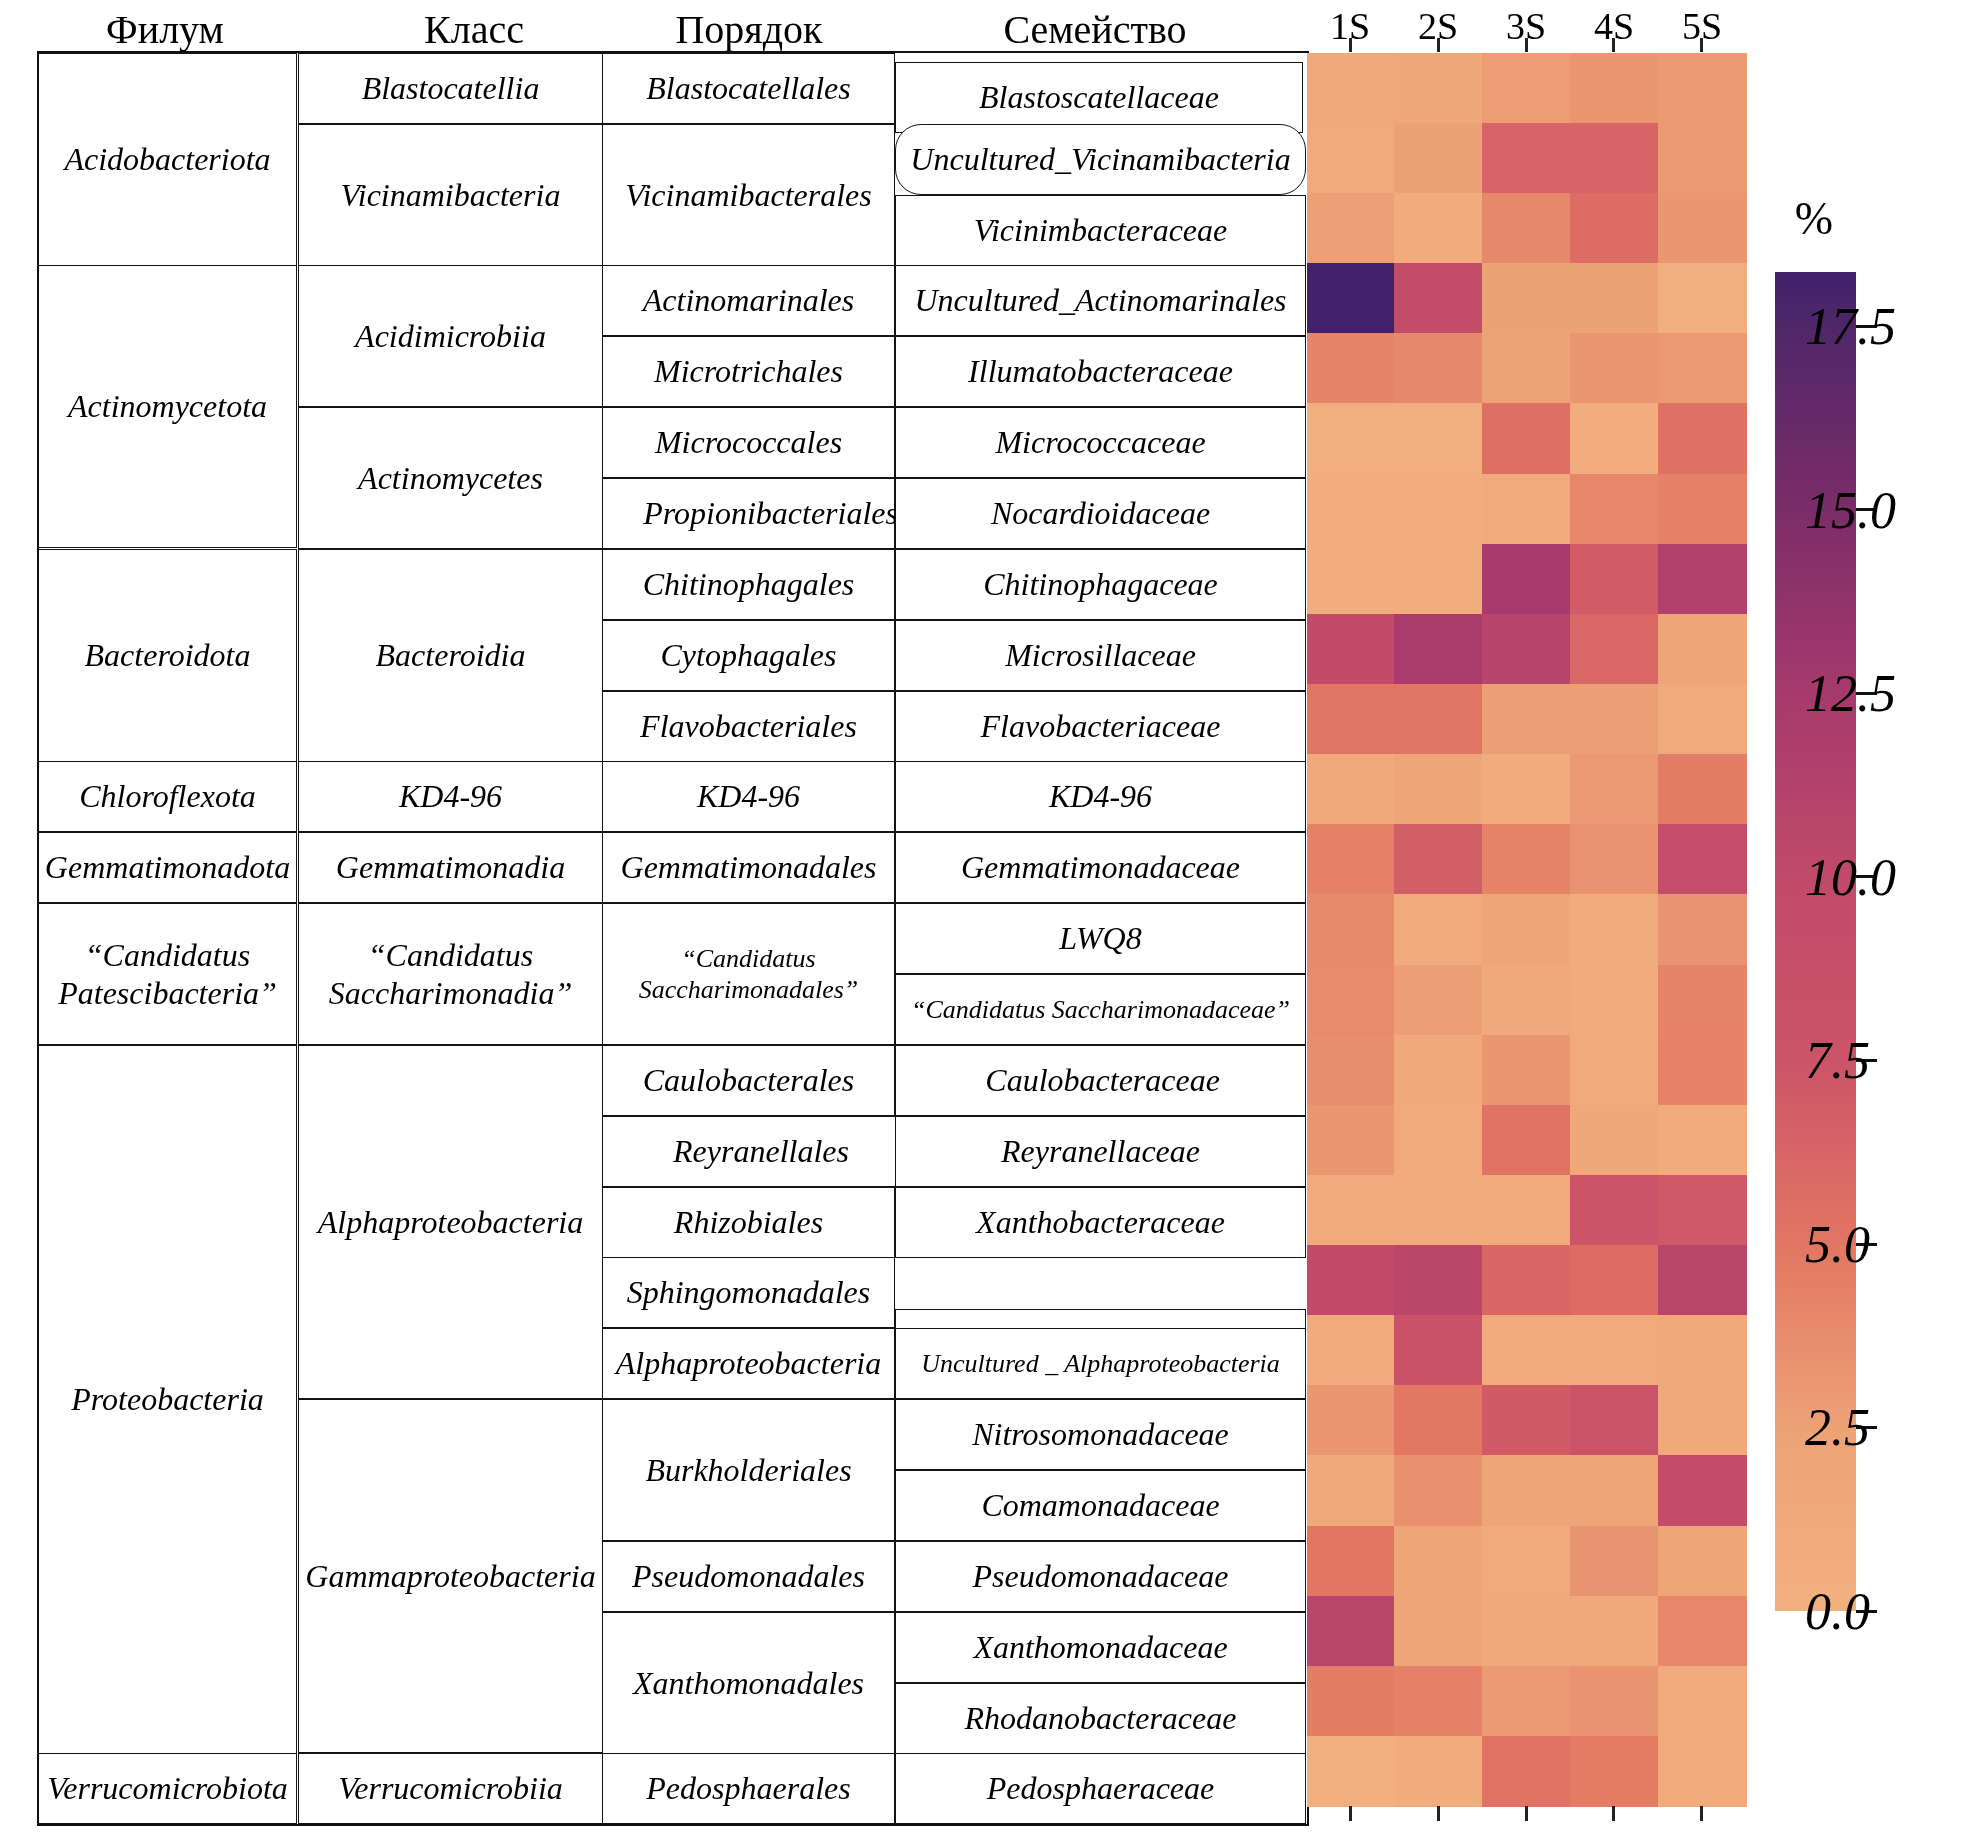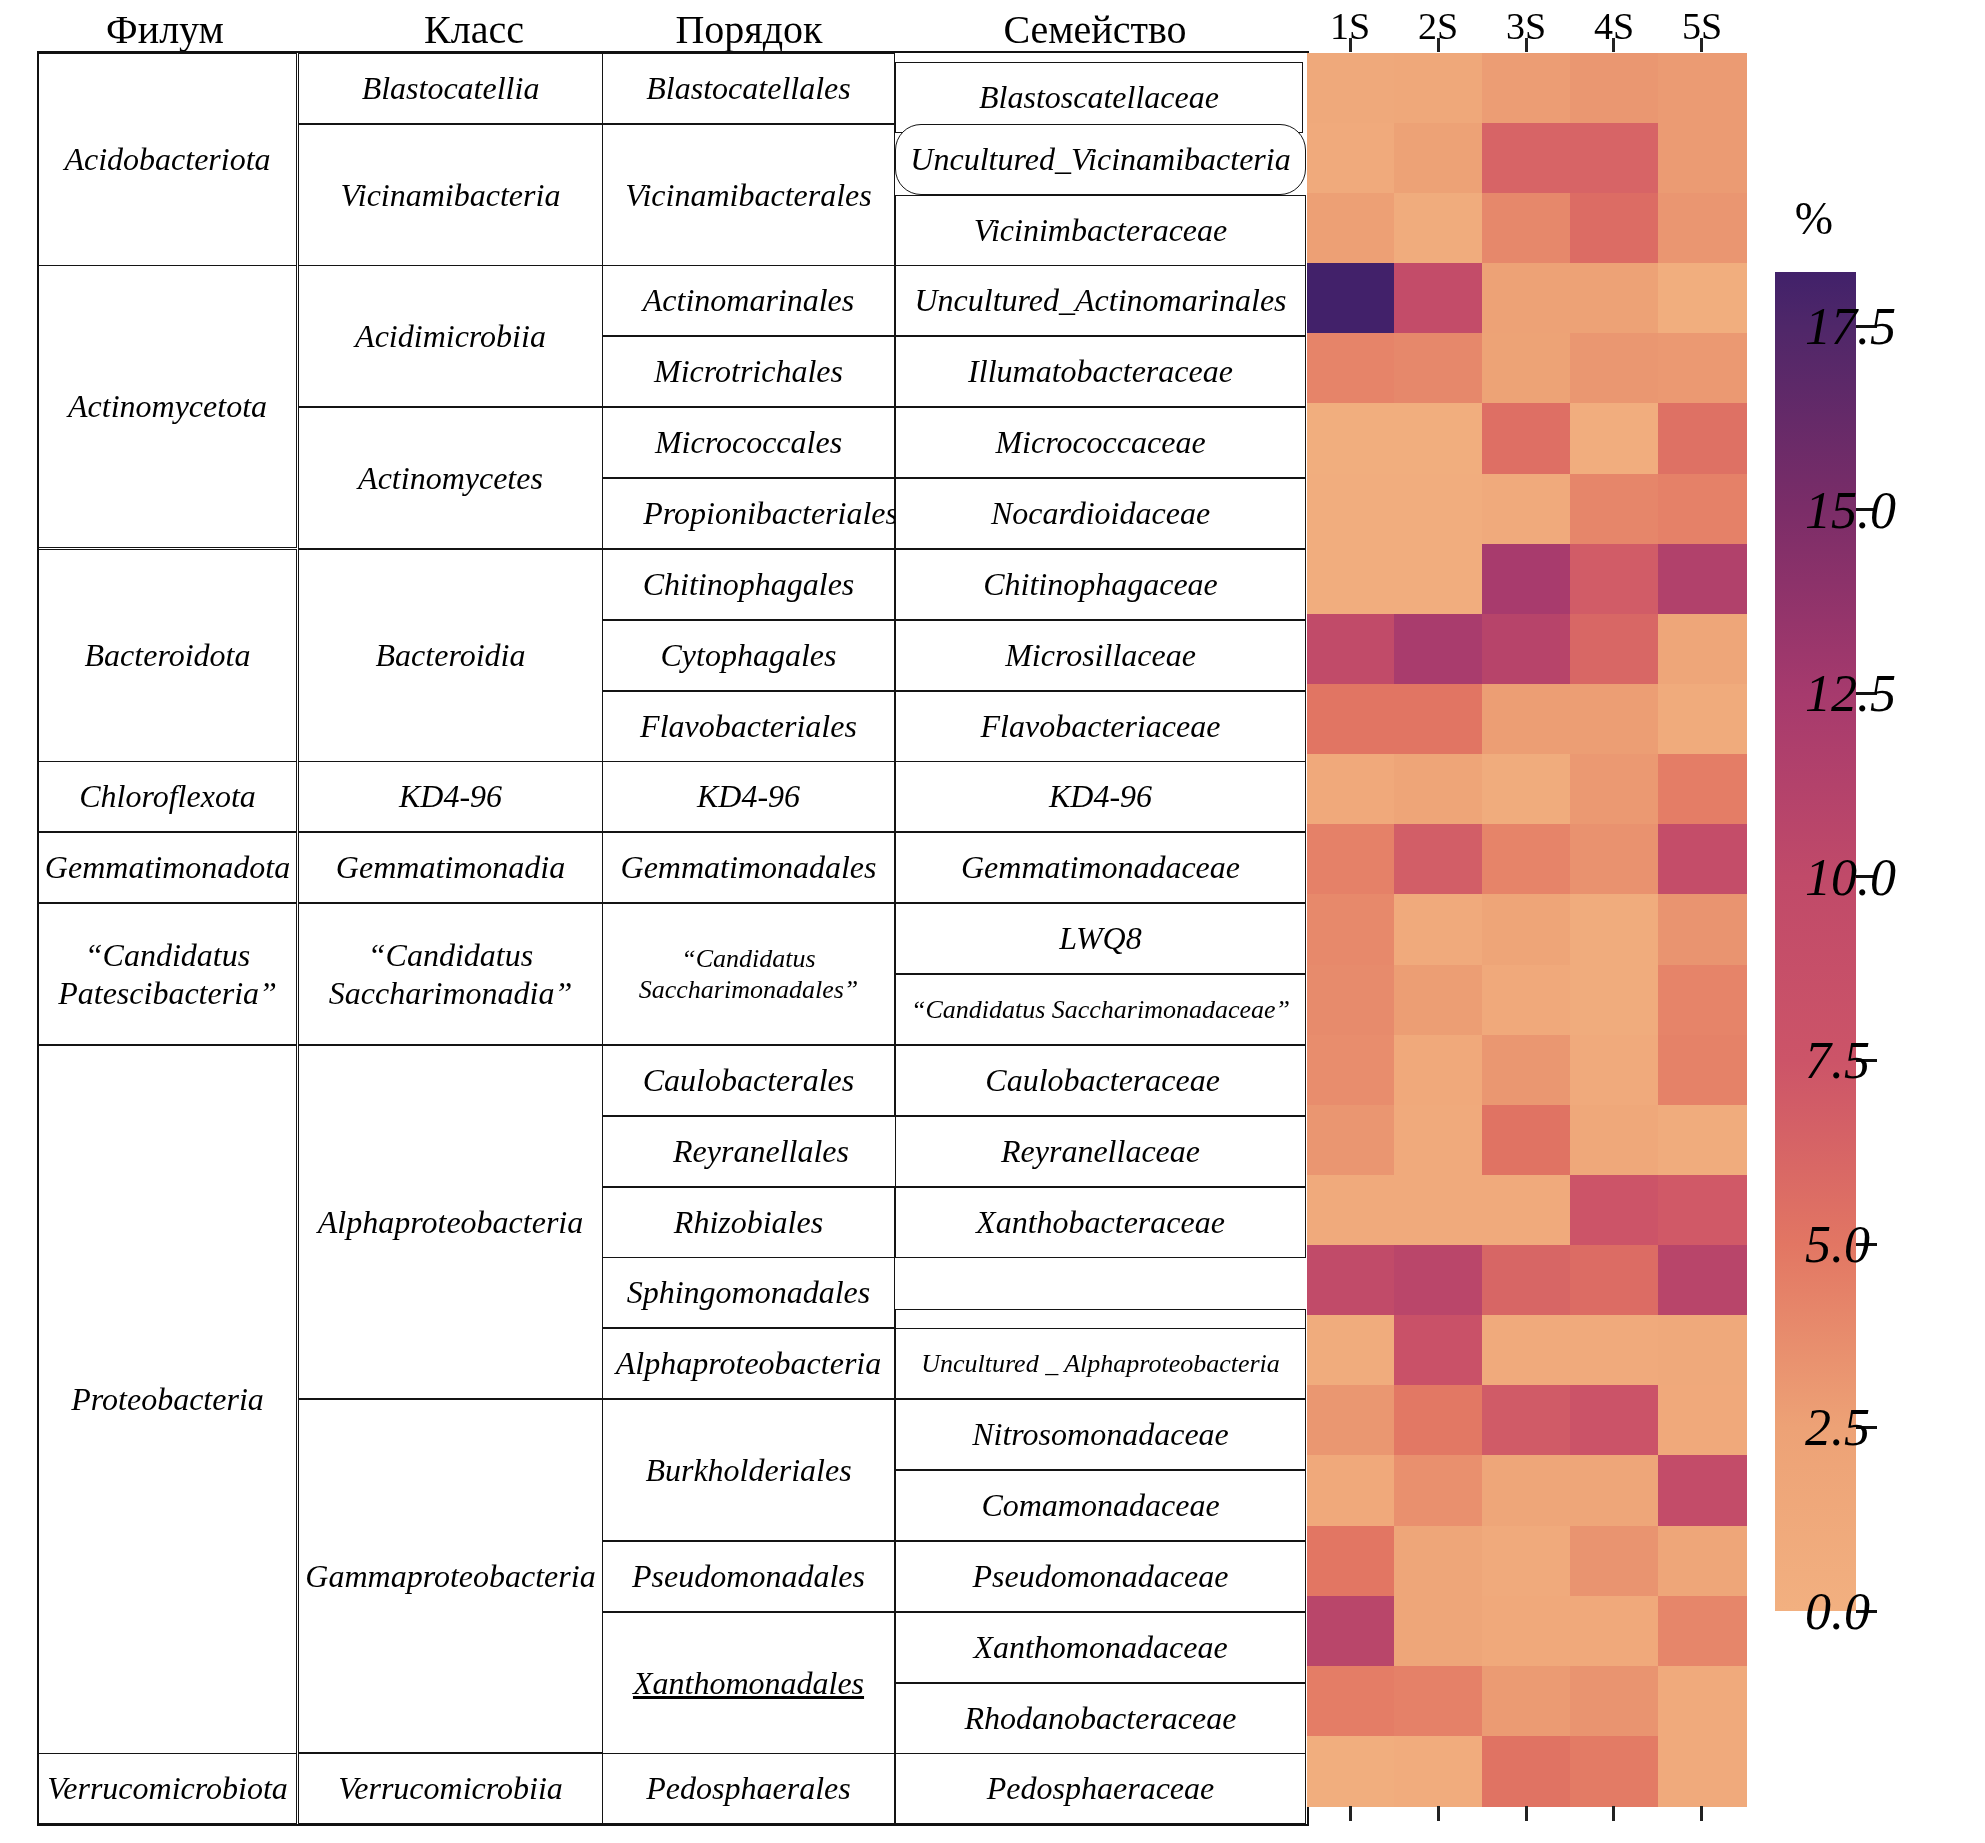--- a/index.html
+++ b/index.html
@@ -94,21 +94,21 @@
       <div class="tcell" style="left: 602px; top: 832px; width: 293px; height: 71px;">Gemmatimonadales</div>
       <div class="tcell small" style="left: 602px; top: 903px; width: 293px; height: 142px;">“Candidatus
 Saccharimonadales”</div>
       <div class="tcell" style="left: 602px; top: 1045px; width: 293px; height: 71px;">Caulobacterales</div>
       <div class="tcell" style="left: 602px; top: 1116px; width: 318px; height: 71px;">Reyranellales</div>
       <div class="tcell" style="left: 602px; top: 1187px; width: 293px; height: 71px;">Rhizobiales</div>
       <div class="tcell" style="left: 602px; top: 1257px; width: 293px; height: 71px;">Sphingomonadales</div>
       <div class="tcell" style="left: 602px; top: 1328px; width: 293px; height: 71px;">Alphaproteobacteria</div>
       <div class="tcell" style="left: 602px; top: 1399px; width: 293px; height: 142px;">Burkholderiales</div>
       <div class="tcell" style="left: 602px; top: 1541px; width: 293px; height: 71px;">Pseudomonadales</div>
-      <div class="tcell" style="left: 602px; top: 1612px; width: 293px; height: 142px; text-decoration: underline;">Xanthomonadales</div>
+      <div class="tcell" style="left: 602px; top: 1612px; width: 293px; height: 142px;">Xanthomonadales</div>
       <div class="tcell" style="left: 602px; top: 1753px; width: 293px; height: 71px;">Pedosphaerales</div>
       <div class="tcell" style="left: 895px; top: 62px; width: 408px; height: 71px;">Blastoscatellaceae</div>
       <div class="tcell" style="left: 895px; top: 124px; width: 411px; height: 71px; border-radius: 26px;">Uncultured_Vicinamibacteria</div>
       <div class="tcell" style="left: 895px; top: 195px; width: 411px; height: 71px;">Vicinimbacteraceae</div>
       <div class="tcell" style="left: 895px; top: 265px; width: 411px; height: 71px;">Uncultured_Actinomarinales</div>
       <div class="tcell" style="left: 895px; top: 336px; width: 411px; height: 71px;">Illumatobacteraceae</div>
       <div class="tcell" style="left: 895px; top: 407px; width: 411px; height: 71px;">Micrococcaceae</div>
       <div class="tcell" style="left: 895px; top: 478px; width: 411px; height: 71px;">Nocardioidaceae</div>
       <div class="tcell" style="left: 895px; top: 549px; width: 411px; height: 71px;">Chitinophagaceae</div>
       <div class="tcell" style="left: 895px; top: 620px; width: 411px; height: 71px;">Microsillaceae</div>

